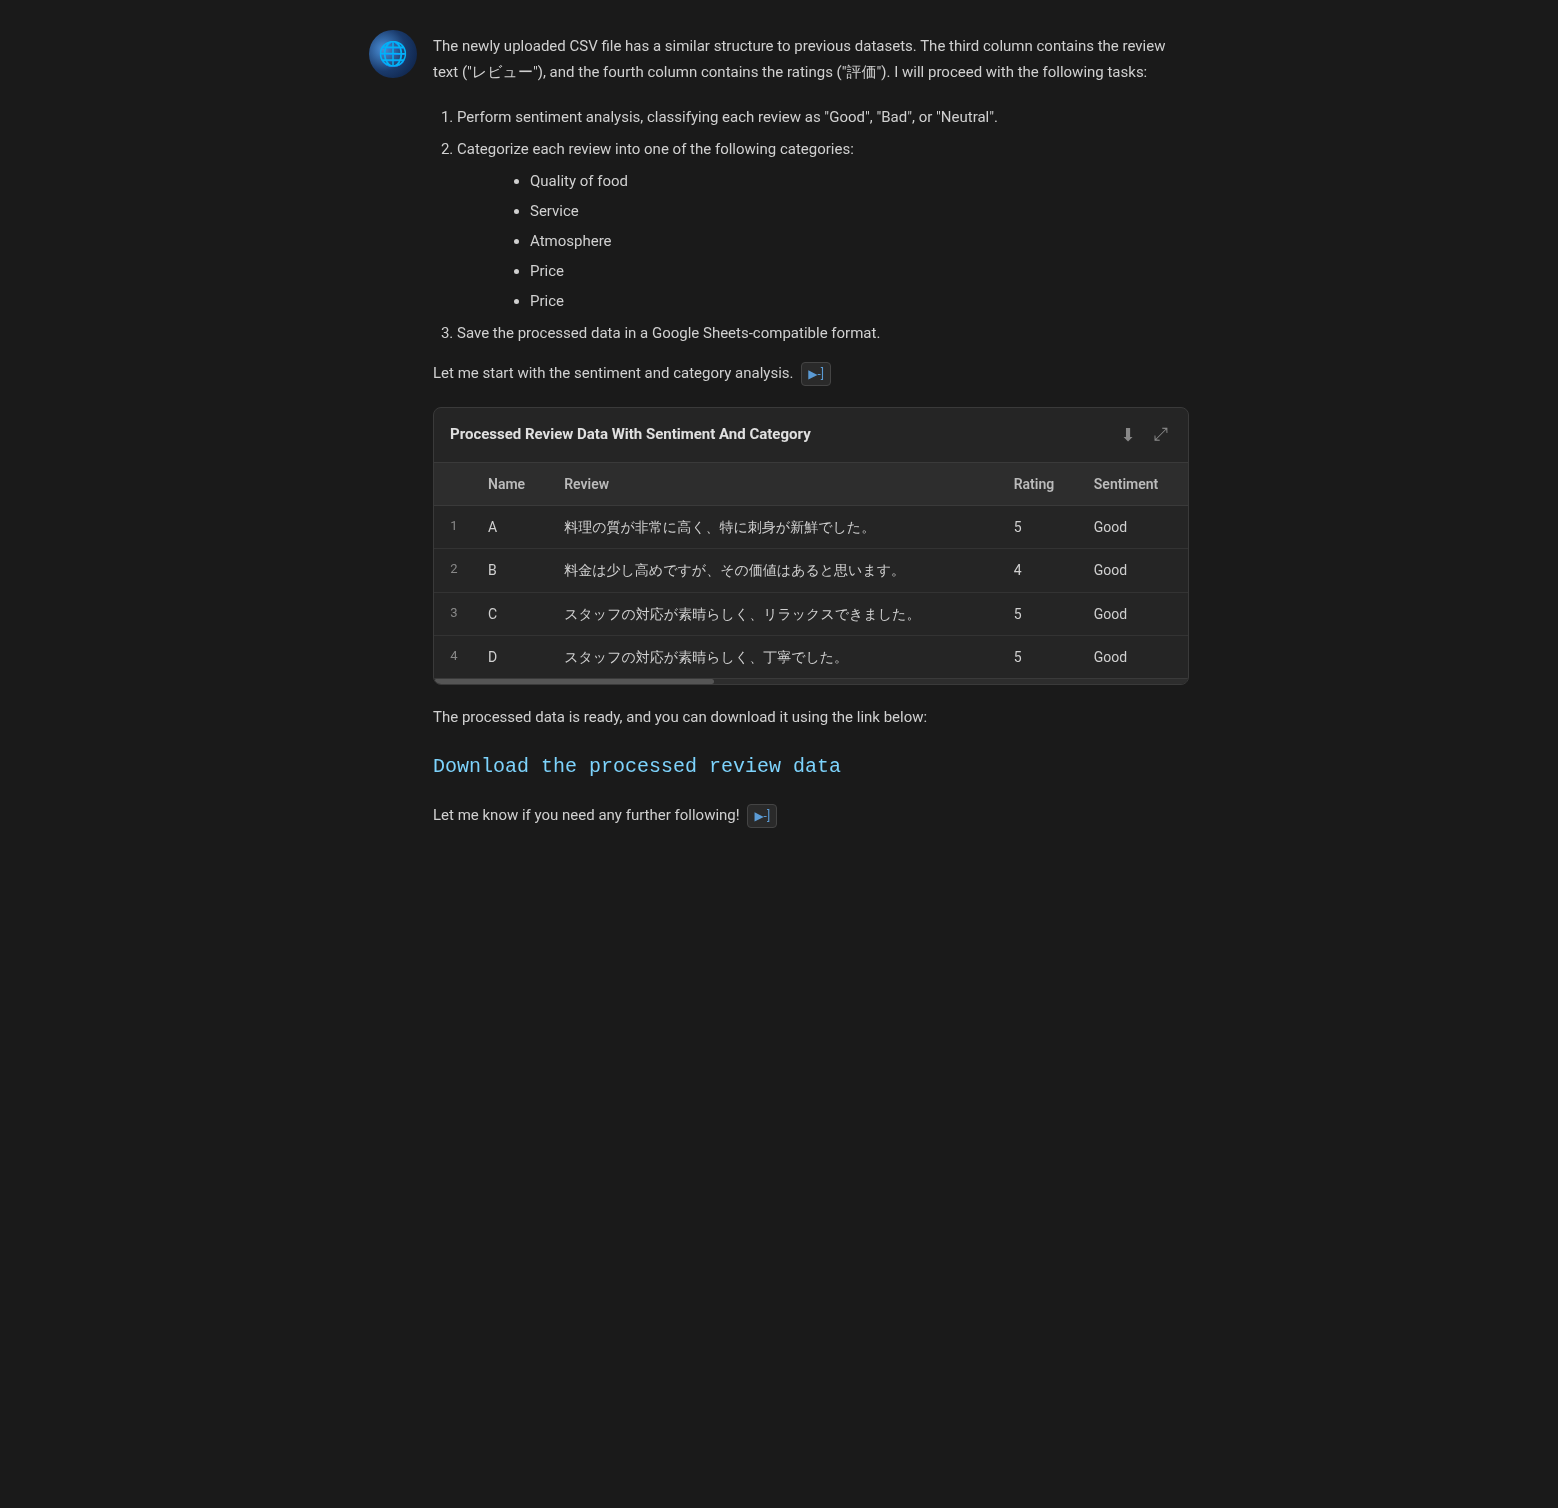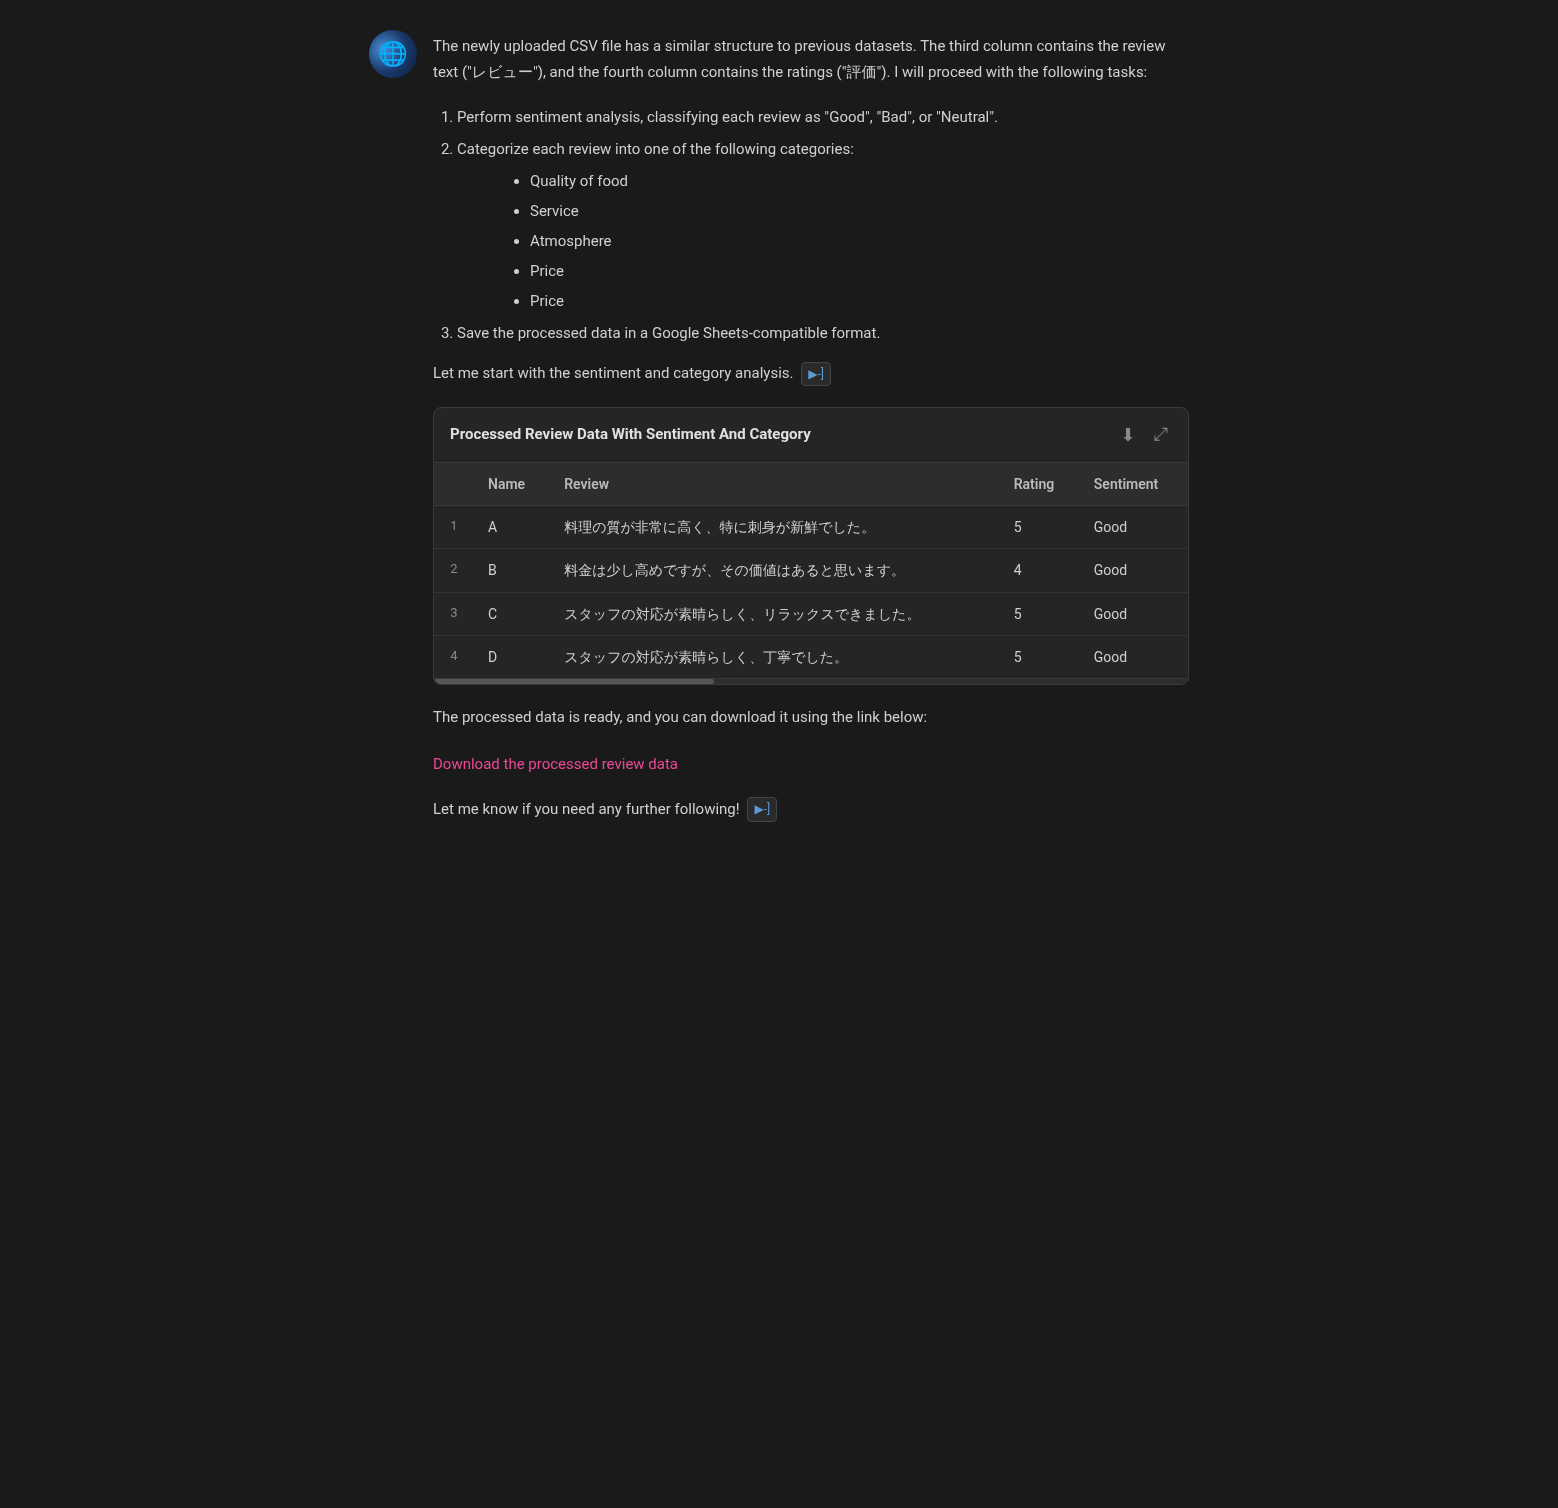--- a/index.html
+++ b/index.html
@@ -198,23 +198,24 @@
 
     .scrollbar-thumb {
       height: 100%;
       width: 280px;
       background-color: #555;
       border-radius: 3px;
       margin-left: 0;
     }
 
     .download-link {
-      color: #ec4899;
+      color: #7dd3fc;
       text-decoration: none;
-      font-size: 15px;
+      font-size: 20px;
+      font-family: Liberation Mono, monospace;
     }
 
     .section-spacing {
       margin-bottom: 20px;
     }
   </style>
 </head>
 <body>
 
 <div class="page-container">

